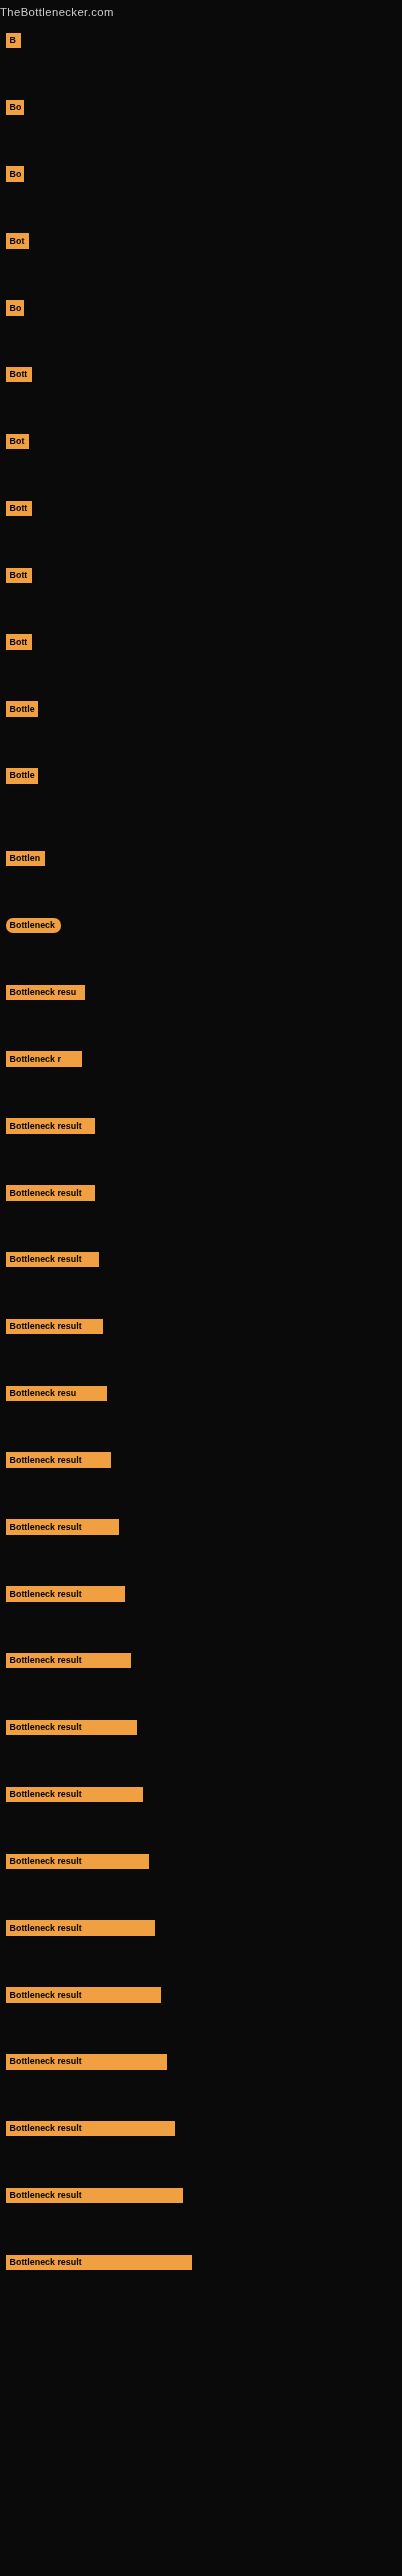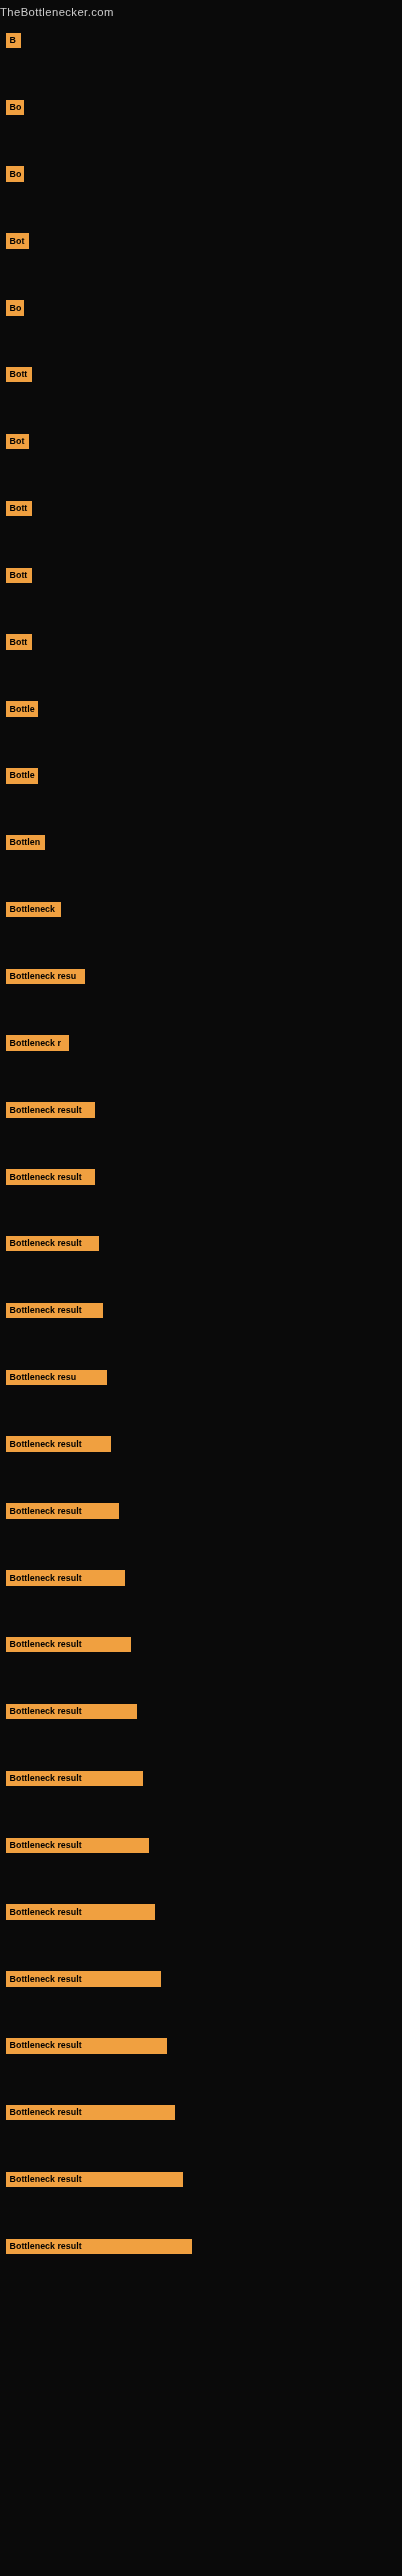--- a/index.html
+++ b/index.html
@@ -81,30 +81,30 @@
     <div class="bar-row">
       <span class="bar-label" style="width: 26px;">Bott</span>
     </div>
     <div class="bar-row">
       <span class="bar-label" style="width: 32px;">Bottle</span>
     </div>
     <div class="bar-row">
       <span class="bar-label" style="width: 32px;">Bottle</span>
     </div>
     <div class="bar-row">
-      <span class="bar-label" style="width: 39px;">Bottlen</span>
+      <span class="bar-label" style="width: 39px; margin-top: 16px;">Bottlen</span>
     </div>
     <div class="bar-row">
-      <span class="bar-label" style="width: 55px;">Bottleneck</span>
+      <span class="bar-label" style="width: 55px; border-radius: 7px;">Bottleneck</span>
     </div>
     <div class="bar-row">
       <span class="bar-label" style="width: 79px;">Bottleneck resu</span>
     </div>
     <div class="bar-row">
-      <span class="bar-label" style="width: 63px;">Bottleneck r</span>
+      <span class="bar-label" style="width: 76px;">Bottleneck r</span>
     </div>
     <div class="bar-row">
       <span class="bar-label" style="width: 89px;">Bottleneck result</span>
     </div>
     <div class="bar-row">
       <span class="bar-label" style="width: 89px;">Bottleneck result</span>
     </div>
     <div class="bar-row">
       <span class="bar-label" style="width: 93px;">Bottleneck result</span>
     </div>

